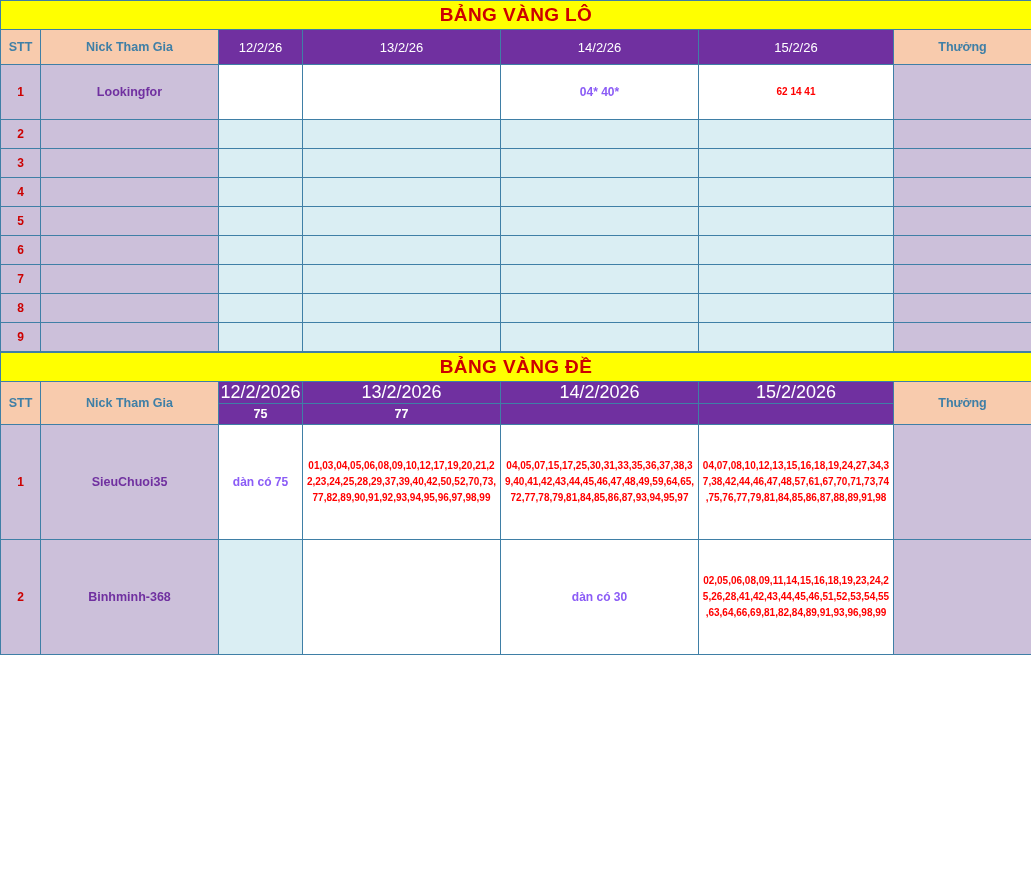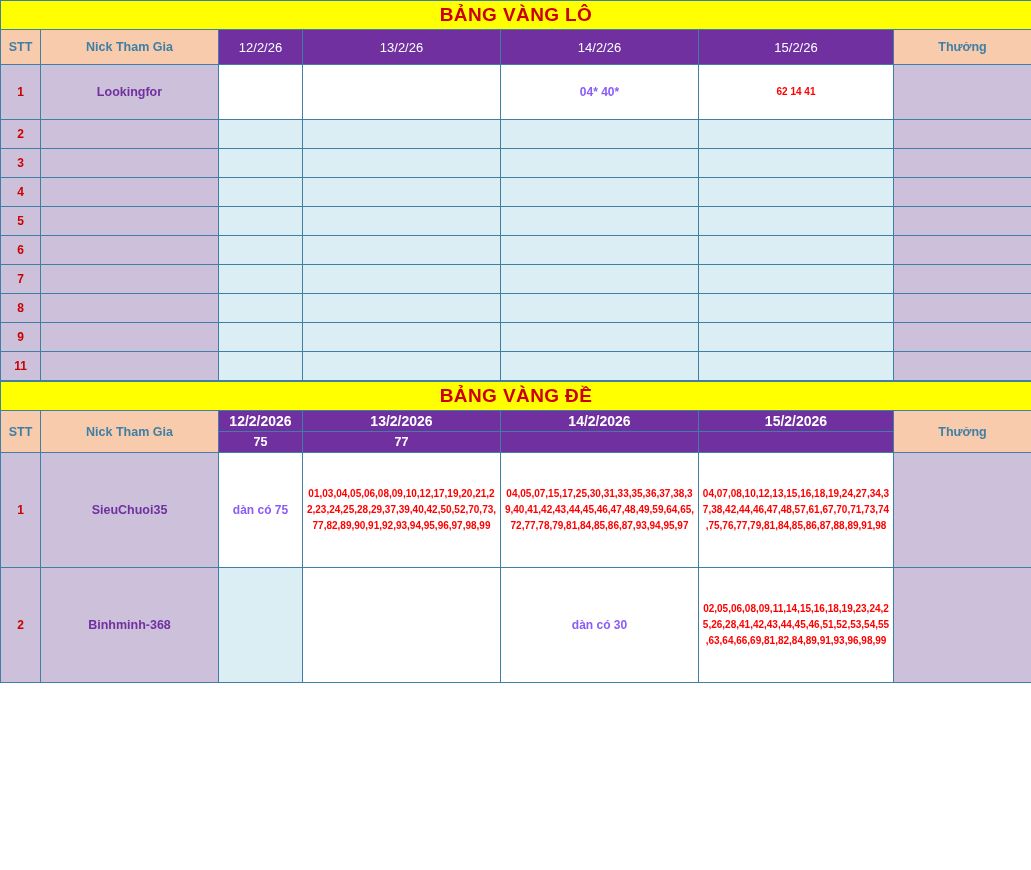--- a/index.html
+++ b/index.html
@@ -64,23 +64,23 @@
   .hdr-sub {
     background: #7030a0;
     color: #ffffff;
     font-weight: bold;
     font-size: 12.5px;
     height: 20px;
   }
   .hdr-date-top {
     background: #7030a0;
     color: #ffffff;
-    font-size: 14px;
+    font-size: 18px;
     height: 20px;
-    font-weight: bold;
+    font-weight: normal;
   }
   .cell-stt {
     background: #ccc0da;
     color: #cc0000;
     font-weight: bold;
     font-size: 12px;
   }
   .cell-nick {
     background: #ccc0da;
     color: #7030a0;
@@ -222,29 +222,20 @@
     </tr>
     <tr class="lo-row">
       <td class="cell-stt">9</td>
       <td class="cell-nick"></td>
       <td class="cell-data"></td>
       <td class="cell-data"></td>
       <td class="cell-data"></td>
       <td class="cell-data"></td>
       <td class="cell-prize empty"></td>
     </tr>
-    <tr class="lo-row">
-      <td class="cell-stt">11</td>
-      <td class="cell-nick"></td>
-      <td class="cell-data"></td>
-      <td class="cell-data"></td>
-      <td class="cell-data"></td>
-      <td class="cell-data"></td>
-      <td class="cell-prize empty"></td>
-    </tr>
   </tbody>
     </table>
 
   <table class="grid">
     <colgroup>
       <col class="c-stt">
         <col class="c-nick">
         <col class="c-d1">
         <col class="c-d2">
         <col class="c-d3">

